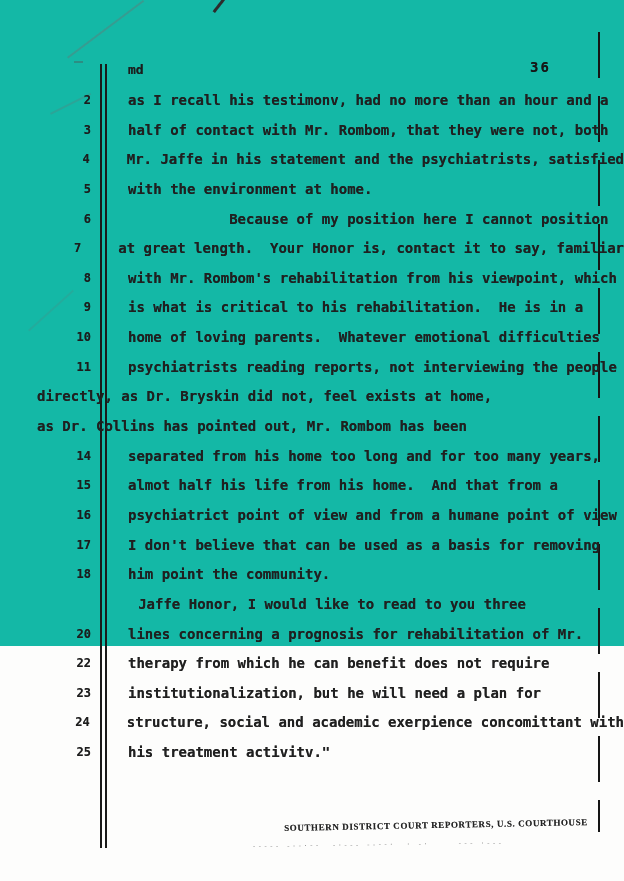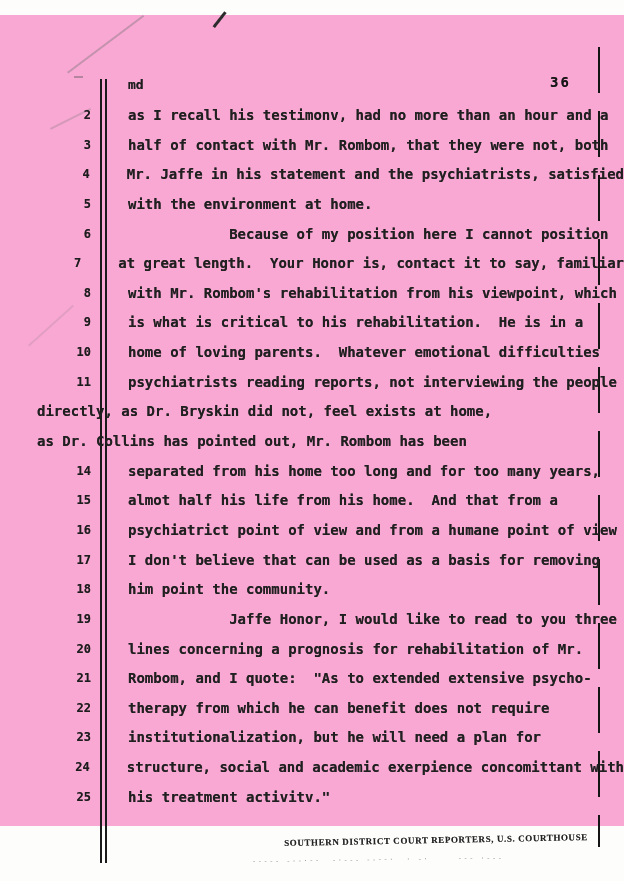--- a/index.html
+++ b/index.html
@@ -4,32 +4,31 @@
 <style>
   html, body {
     margin: 0; padding: 0;
     width: 624px; height: 881px;
     background: #fdfdfc;
     overflow: hidden;
     font-family: "DejaVu Sans Mono", monospace;
   }
   #page {
     position: relative;
-    width: 624px; height: 811px;
-    background: #f9a8d4;
-    margin-top: 15px;
+    width: 624px; height: 646px;
+    background: #14b8a6;
   }
   
   .typist {
     position: absolute; left: 128px; top: 62px;
     font-size: 13px; font-weight: 700; color: #1d1d1d;
     text-shadow: 0 0 0.5px rgba(20,20,20,0.6);
   }
   .pagenum {
-    position: absolute; left: 550px; top: 59px;
+    position: absolute; left: 530px; top: 59px;
     font-size: 14px; font-weight: 700; color: #161616;
     letter-spacing: 2px;
     text-shadow: 0 0 0.5px rgba(20,20,20,0.6);
   }
   
   #lines {
     position: absolute; left: 0; top: 86px; width: 624px;
   }
   .row {
     display: flex;
@@ -194,33 +193,28 @@
     <span class="num">17</span>
     <span class="txt">I don't believe that can be used as a basis for removing</span>
   </div>
 
   <div class="row">
     <span class="num">18</span>
     <span class="txt">him point the community.</span>
   </div>
 
   <div class="row">
-    <span class="num">19</span>
     <span class="txt">            Jaffe Honor, I would like to read to you three</span>
   </div>
 
   <div class="row">
     <span class="num">20</span>
     <span class="txt">lines concerning a prognosis for rehabilitation of Mr.</span>
   </div>
 
-  <div class="row">
-    <span class="num">21</span>
-    <span class="txt">Rombom, and I quote:  "As to extended extensive psycho-</span>
-  </div>
 
   <div class="row">
     <span class="num">22</span>
     <span class="txt">therapy from which he can benefit does not require</span>
   </div>
 
   <div class="row">
     <span class="num">23</span>
     <span class="txt">institutionalization, but he will need a plan for</span>
   </div>

